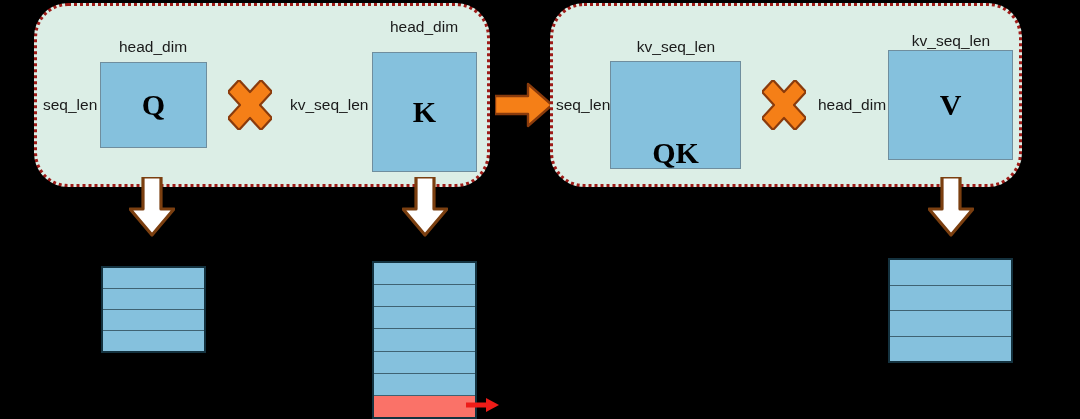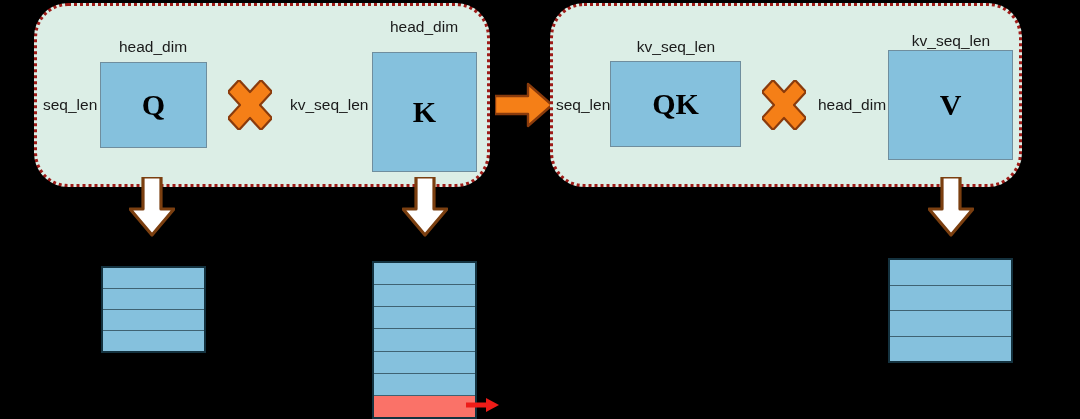--- a/index.html
+++ b/index.html
@@ -131,21 +131,21 @@
     <svg viewBox="0 0 58 46" width="58" height="46">
       <polygon points="0,14 33,14 33,2 57,23 33,44 33,32 0,32" fill="#f57f17" stroke="#8a3b0c" stroke-width="2.4" stroke-linejoin="round"></polygon>
     </svg>
   </div>
 
   <div class="panel" style="left:550px; top:3px; width:472px; height:184px;"></div>
 
   <div class="dim center" style="left:676px; top:39px;">kv_seq_len</div>
   <div class="dim" style="left:556px; top:97px;">seq_len</div>
 
-  <div class="mbox" style="left:610px; top:61px; width:131px; height:86px;">
+  <div class="mbox" style="left:610px; top:61px; width:131px; height:108px;align-items:flex-end;">
     <span class="mbox-label">QK</span>
   </div>
 
   <div class="xmul" style="left:762px; top:80px;">
     <svg viewBox="0 0 44 50" width="44" height="50">
       <polygon points="11,0 22,12 33,0 44,12 32,25 44,38 33,50 22,38 11,50 0,38 12,25 0,12" fill="#f57f17" stroke="#8a3b0c" stroke-width="2.2" stroke-linejoin="round"></polygon>
     </svg>
   </div>
 
   <div class="dim center" style="left:951px; top:33px;">kv_seq_len</div>

